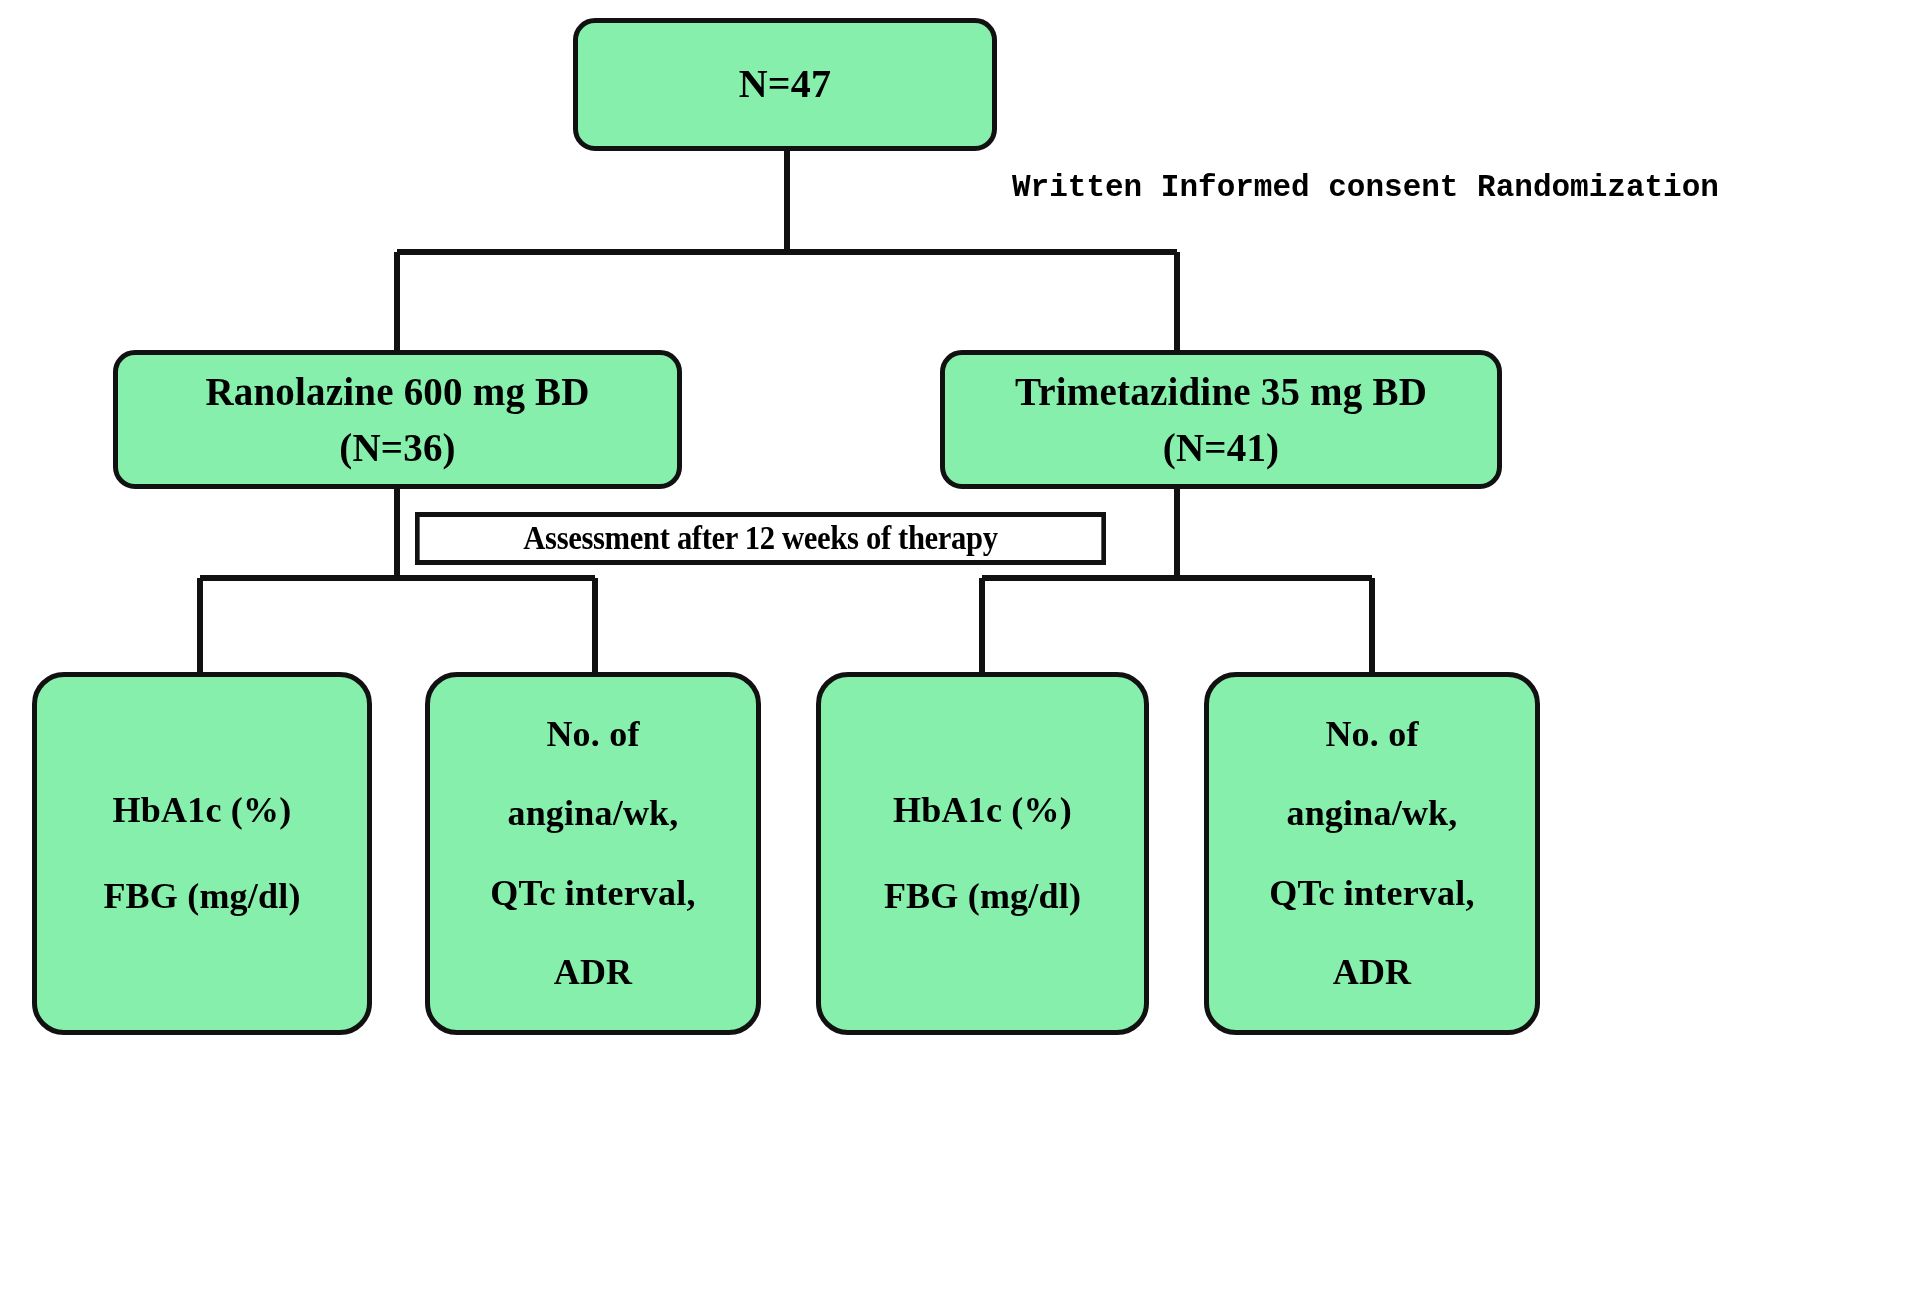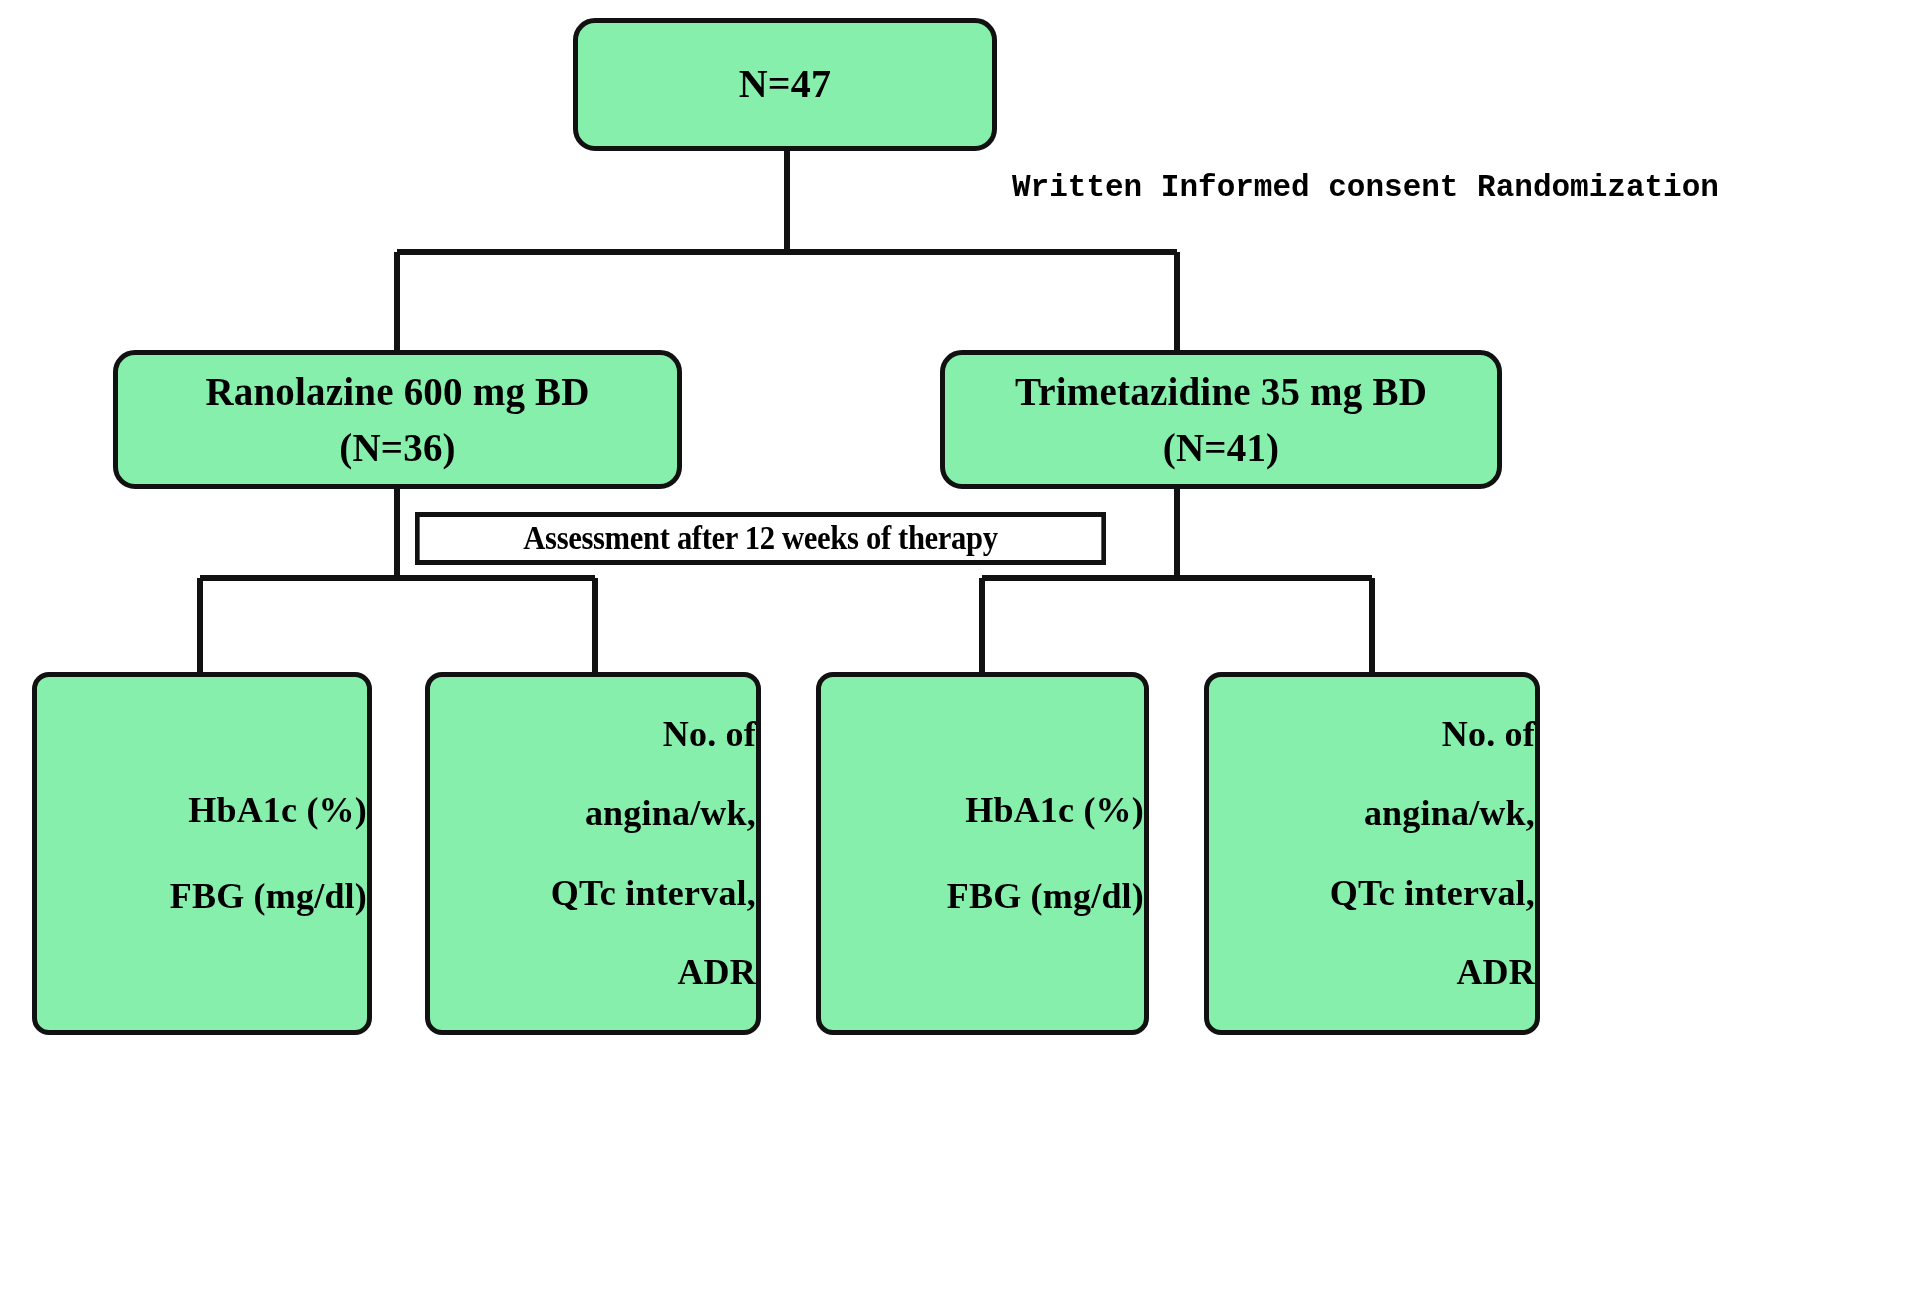--- a/index.html
+++ b/index.html
@@ -35,21 +35,21 @@
     flex-direction: column;
     align-items: center;
     justify-content: center;
     text-align: center;
     font-weight: bold;
     color: #000000;
     line-height: 1.42;
     letter-spacing: 0.2px;
   }
   .node.rounded { border-radius: 22px; }
-  .node.rounded-lg { border-radius: 17px; align-items: flex-end; }
+  .node.rounded-lg { border-radius: 32px; }
   .node.sharp {
     border-radius: 0;
     border-width: 5px;
     background: #ffffff;
   }
   .node .line { display: block; white-space: nowrap; }
 
   
   #node-top {
     left: 573px; top: 18px; width: 424px; height: 133px;

